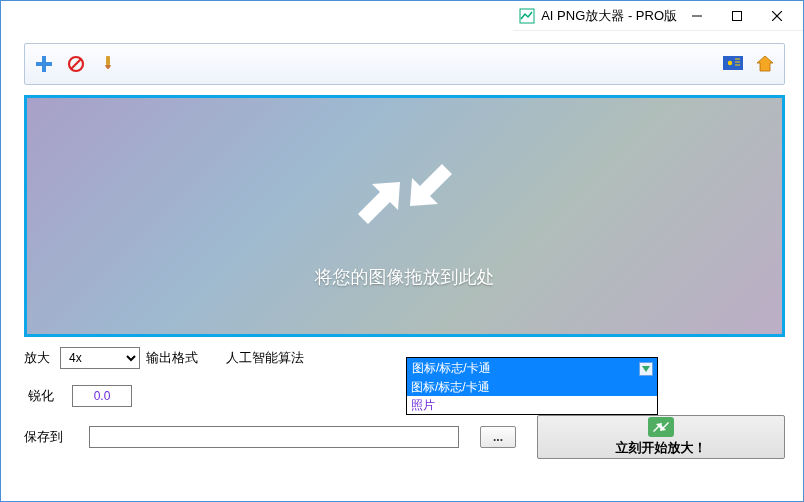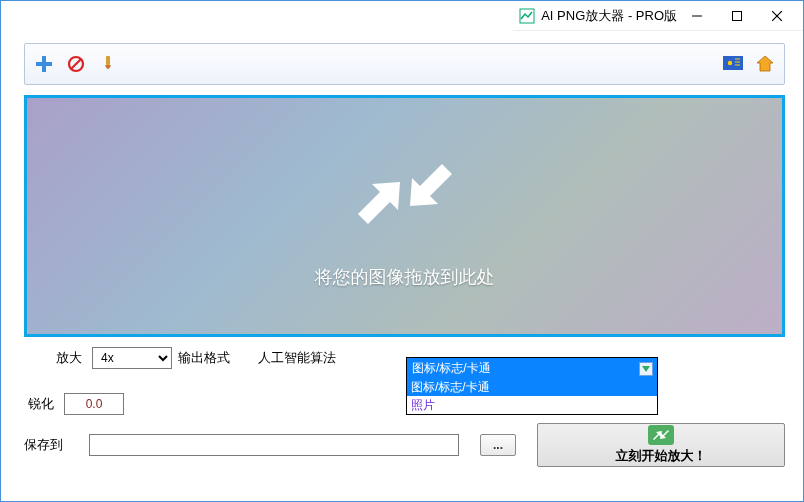--- a/index.html
+++ b/index.html
@@ -10,26 +10,26 @@
   .title-text { flex: 0 0 auto; color: #000; font-size: 13px; }
   .title-spacer { flex: 1; }
   .win-btn { width: 40px; height: 28px; display: flex; align-items: center; justify-content: center; cursor: pointer; color: #111; font-size: 13px; }
   .content { flex: 1; padding: 12px 18px 6px 18px; background: #fff; display: flex; flex-direction: column; }
   .toolbar { height: 42px; border: 1px solid #b8c8db; background: linear-gradient(#fdfdff,#eef3fa); border-radius: 2px; display: flex; align-items: center; padding: 0 8px; gap: 10px; margin-bottom: 10px; }
   .tb-btn { width: 22px; height: 22px; display:flex; align-items:center; justify-content:center; cursor:pointer; }
   .dropzone { height: 242px; border: 3px solid #0ea5e9; position: relative; display: flex; flex-direction: column; align-items:center; justify-content:center; overflow:hidden; margin-bottom: 10px; }
   .dropzone-bg { position:absolute; inset:0; background: linear-gradient(135deg,#a9a0c8 0%,#9eb9d0 35%, #b0beba 65%, #bcaec6 100%); filter: blur(0.3px); }
   .dz-arrow { position: relative; z-index:1; margin-bottom: 28px; margin-top: 10px; }
   .dz-text { position: relative; z-index:1; color: #fff; font-size: 18px; text-shadow: 0 1px 2px rgba(0,0,0,.3); }
-  .controls { display: grid; grid-template-columns: auto 80px auto 100px auto 1fr; align-items: center; column-gap: 6px; row-gap: 8px; margin-left: 32px; }
+  .controls { display: grid; grid-template-columns: auto 80px auto 100px auto 1fr; align-items: center; column-gap: 6px; row-gap: 8px; }
   .lbl { text-align: right; color: #000; font-size: 13px; padding-right: 4px; white-space: nowrap; }
   select, input[type=text] { height: 22px; border: 1px solid #7a7a7a; background: #fff; padding: 0 4px; font-size: 12px; }
   select { padding-right: 6px; }
-  .row2 { display:flex; align-items:center; margin-top:24px; gap:6px; }
-  .sharpen-input { width: 60px; text-align:center; color:#7f1d1d; border:1px solid #7a7a7a; height:22px; }
+  .row2 { display:flex; align-items:center; margin-top:16px; gap:14px; }
+  .sharpen-input { width: 60px; text-align:center; color:#6d28d9; border:1px solid #7a7a7a; height:22px; }
   .row3 { display:flex; align-items:center; margin-top:8px; gap:21px; }
   .saveto-input { flex:0 0 370px; height:22px; border:1px solid #7a7a7a; background:#fff; }
   .browse-btn { width:36px; height:22px; border:1px solid #8a8a8a; background: linear-gradient(#fdfdfd,#e9e9e9); border-radius:2px; display:flex; align-items:center; justify-content:center; cursor:pointer; font-size:13px; font-weight:bold; color:#333; }
   .start-btn { margin-left:auto; width:248px; height:44px; border:1px solid #888; background: linear-gradient(#f0f0f0,#e0e0e0); border-radius:2px; display:flex; flex-direction:column; align-items:center; justify-content:center; cursor:pointer; }
   .start-icon { width:26px; height:20px; background:#4fae62; border-radius:3px; display:flex; align-items:center; justify-content:center; margin-bottom:2px; }
   .start-label { font-weight:bold; color:#000; font-size:13px; }
   .dropdown-open { position: absolute; border:1px solid #000; background:#fff; z-index: 50; }
   .dropdown-selected { height:20px; background:#0a84ff; color:#fff; display:flex; align-items:center; padding:0 4px; border:1px solid #0a84ff; position:relative; }
   .dropdown-caret { position:absolute; right:3px; top:3px; width:14px; height:14px; border:1px solid #6aa3e8; background:#eaf3ff; display:flex; align-items:center; justify-content:center; }
   .dropdown-list-item { height:18px; display:flex; align-items:center; padding:0 4px; color:#6d28d9; background:#fff; }

